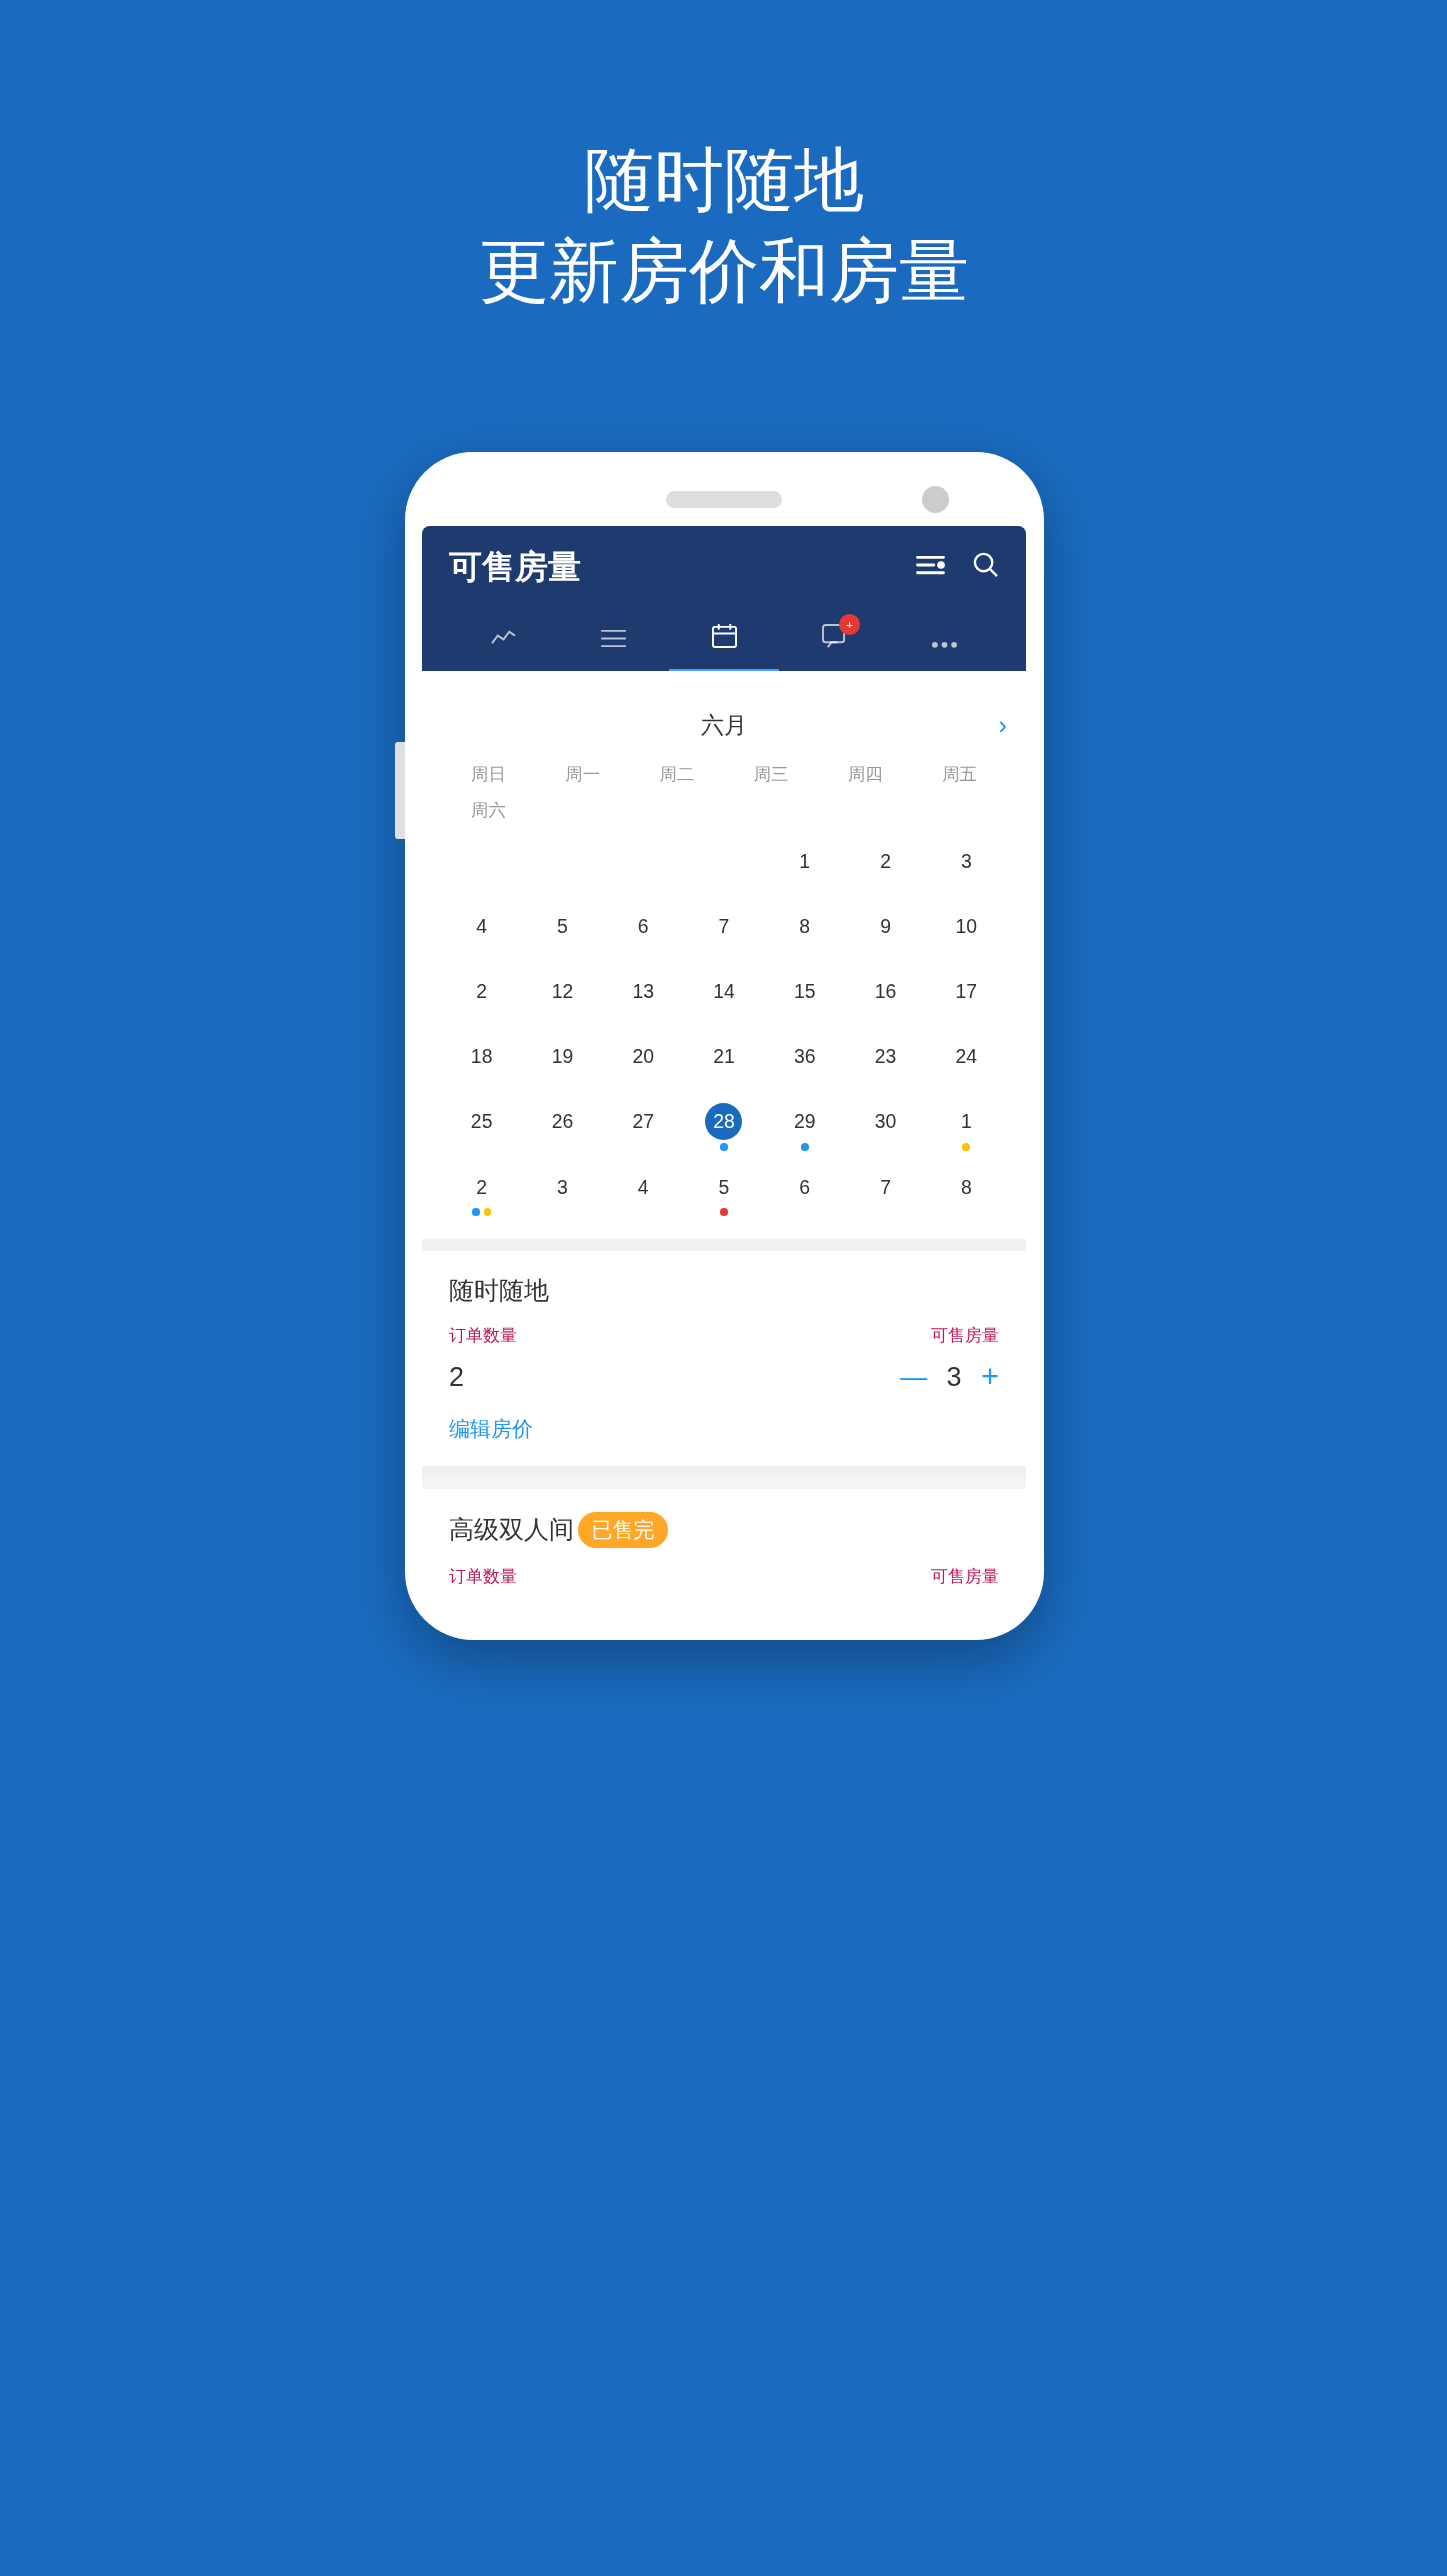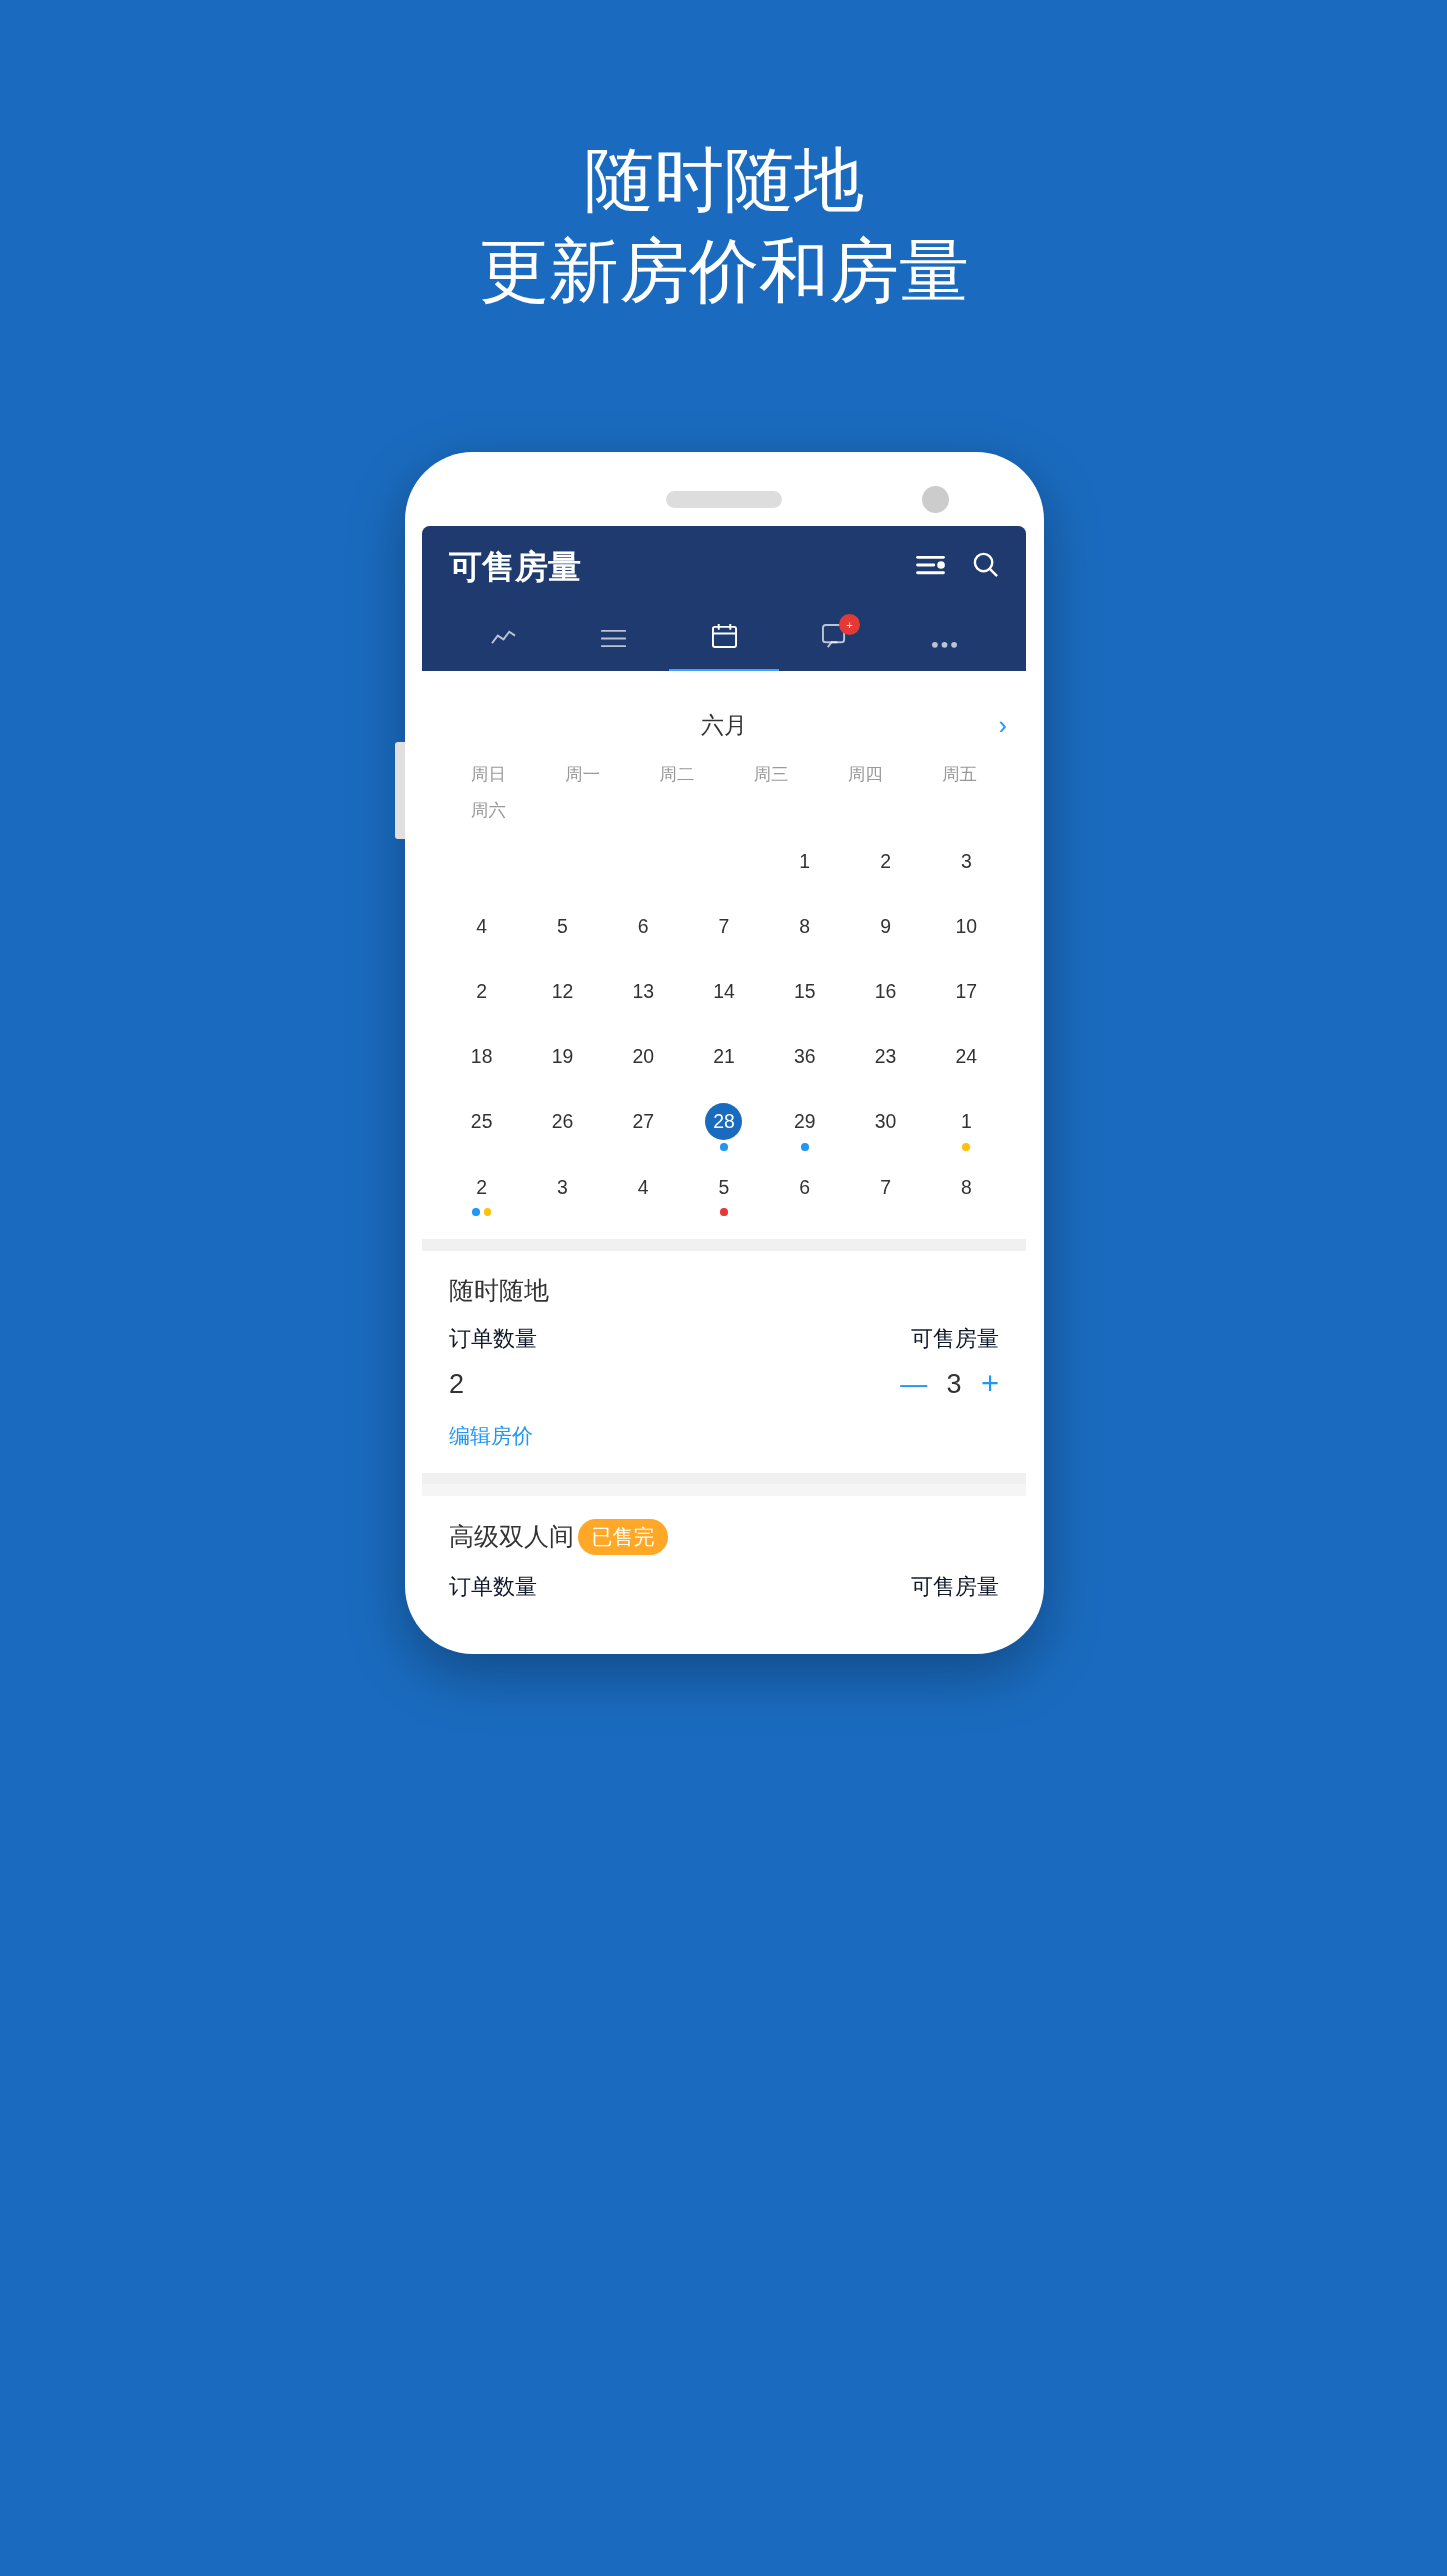--- a/index.html
+++ b/index.html
@@ -244,22 +244,22 @@
       font-weight: 500;
       margin-bottom: 17.4px;
     }
     .room-stats {
       display: flex;
       justify-content: space-between;
       align-items: center;
       margin-bottom: 11.6px;
     }
     .stat-label {
-      font-size: 22px;
-      color: #0f172a;
+      font-size: 17px;
+      color: #be185d;
       font-family: Liberation Serif, serif;
     }
     .stat-controls {
       display: flex;
       align-items: center;
       gap: 19.4px;
     }
     .stat-value {
       font-size: 27px;
       color: #333;

